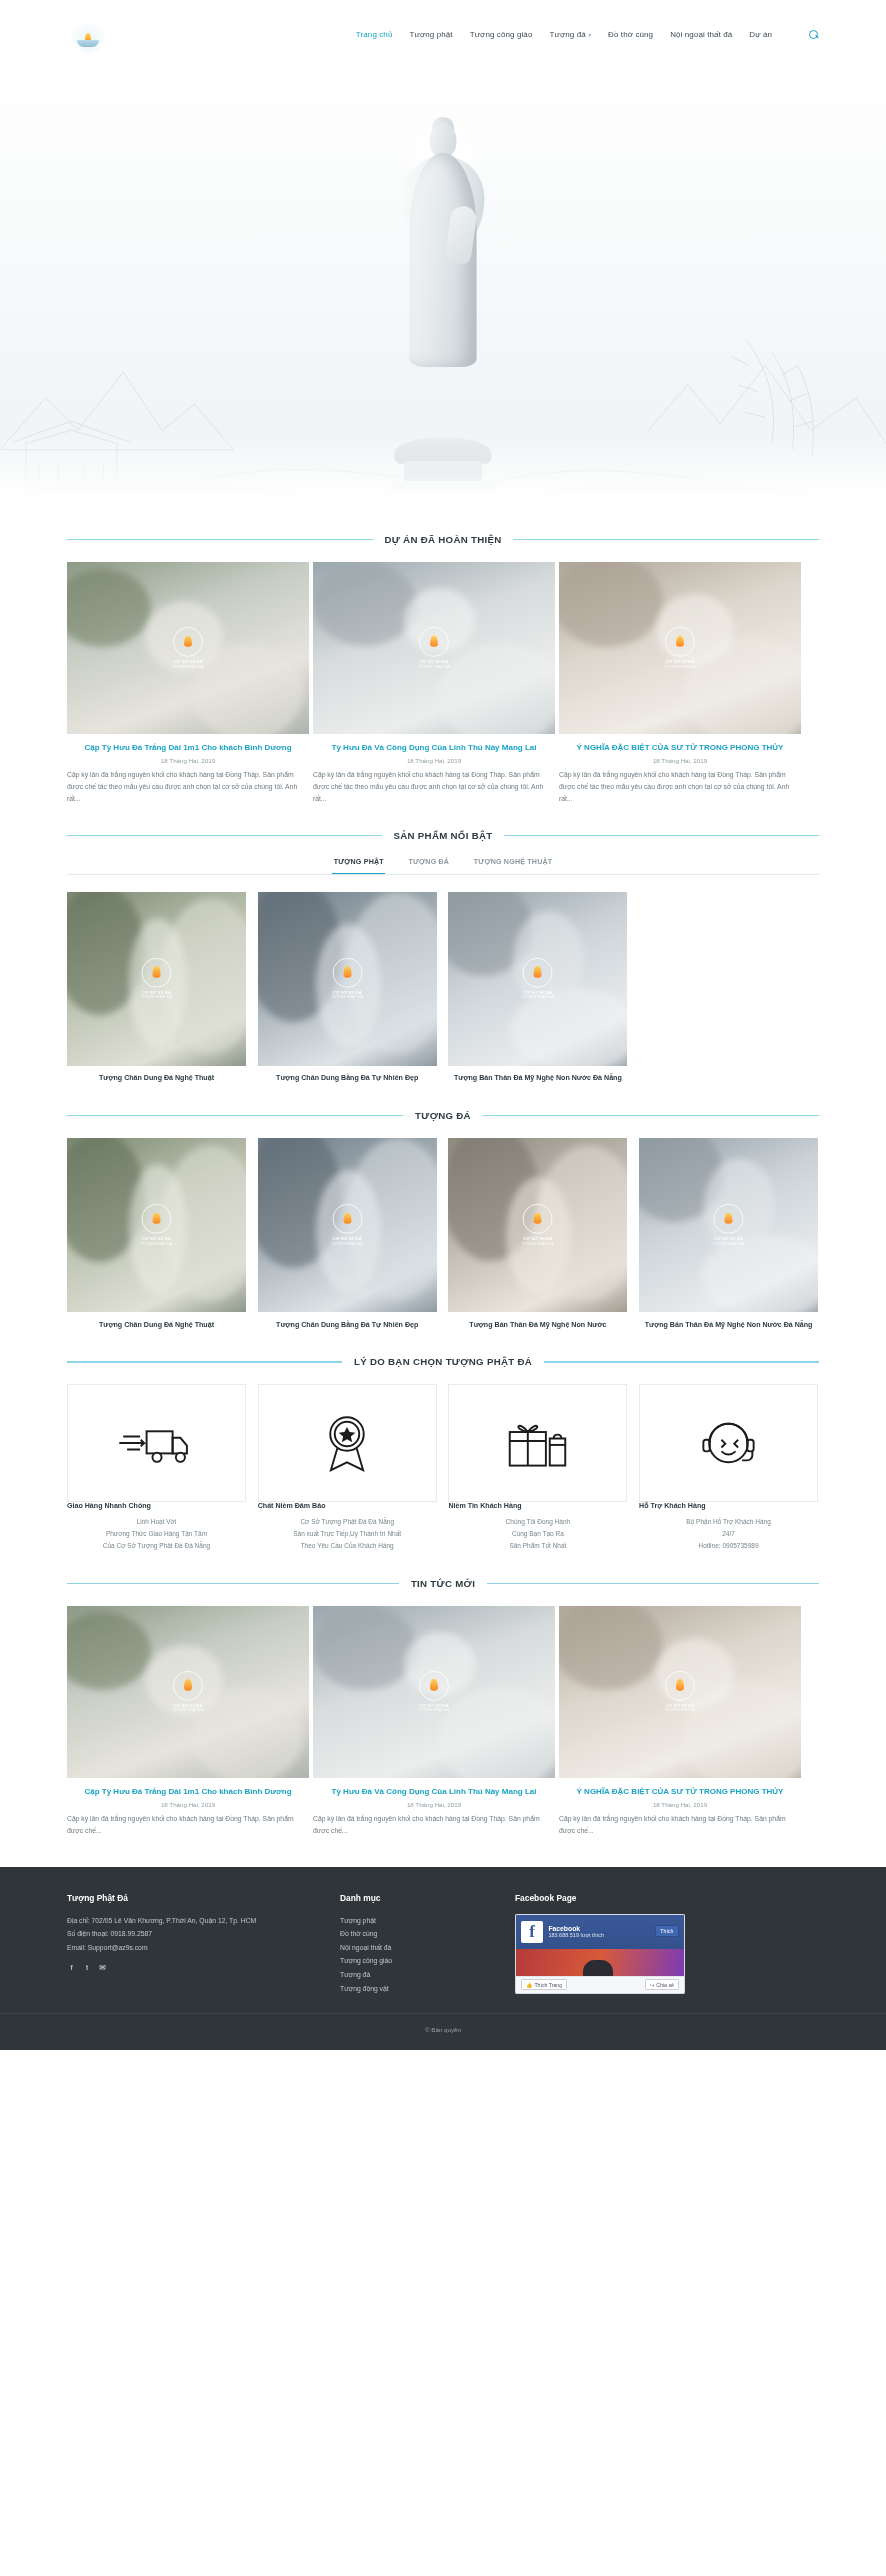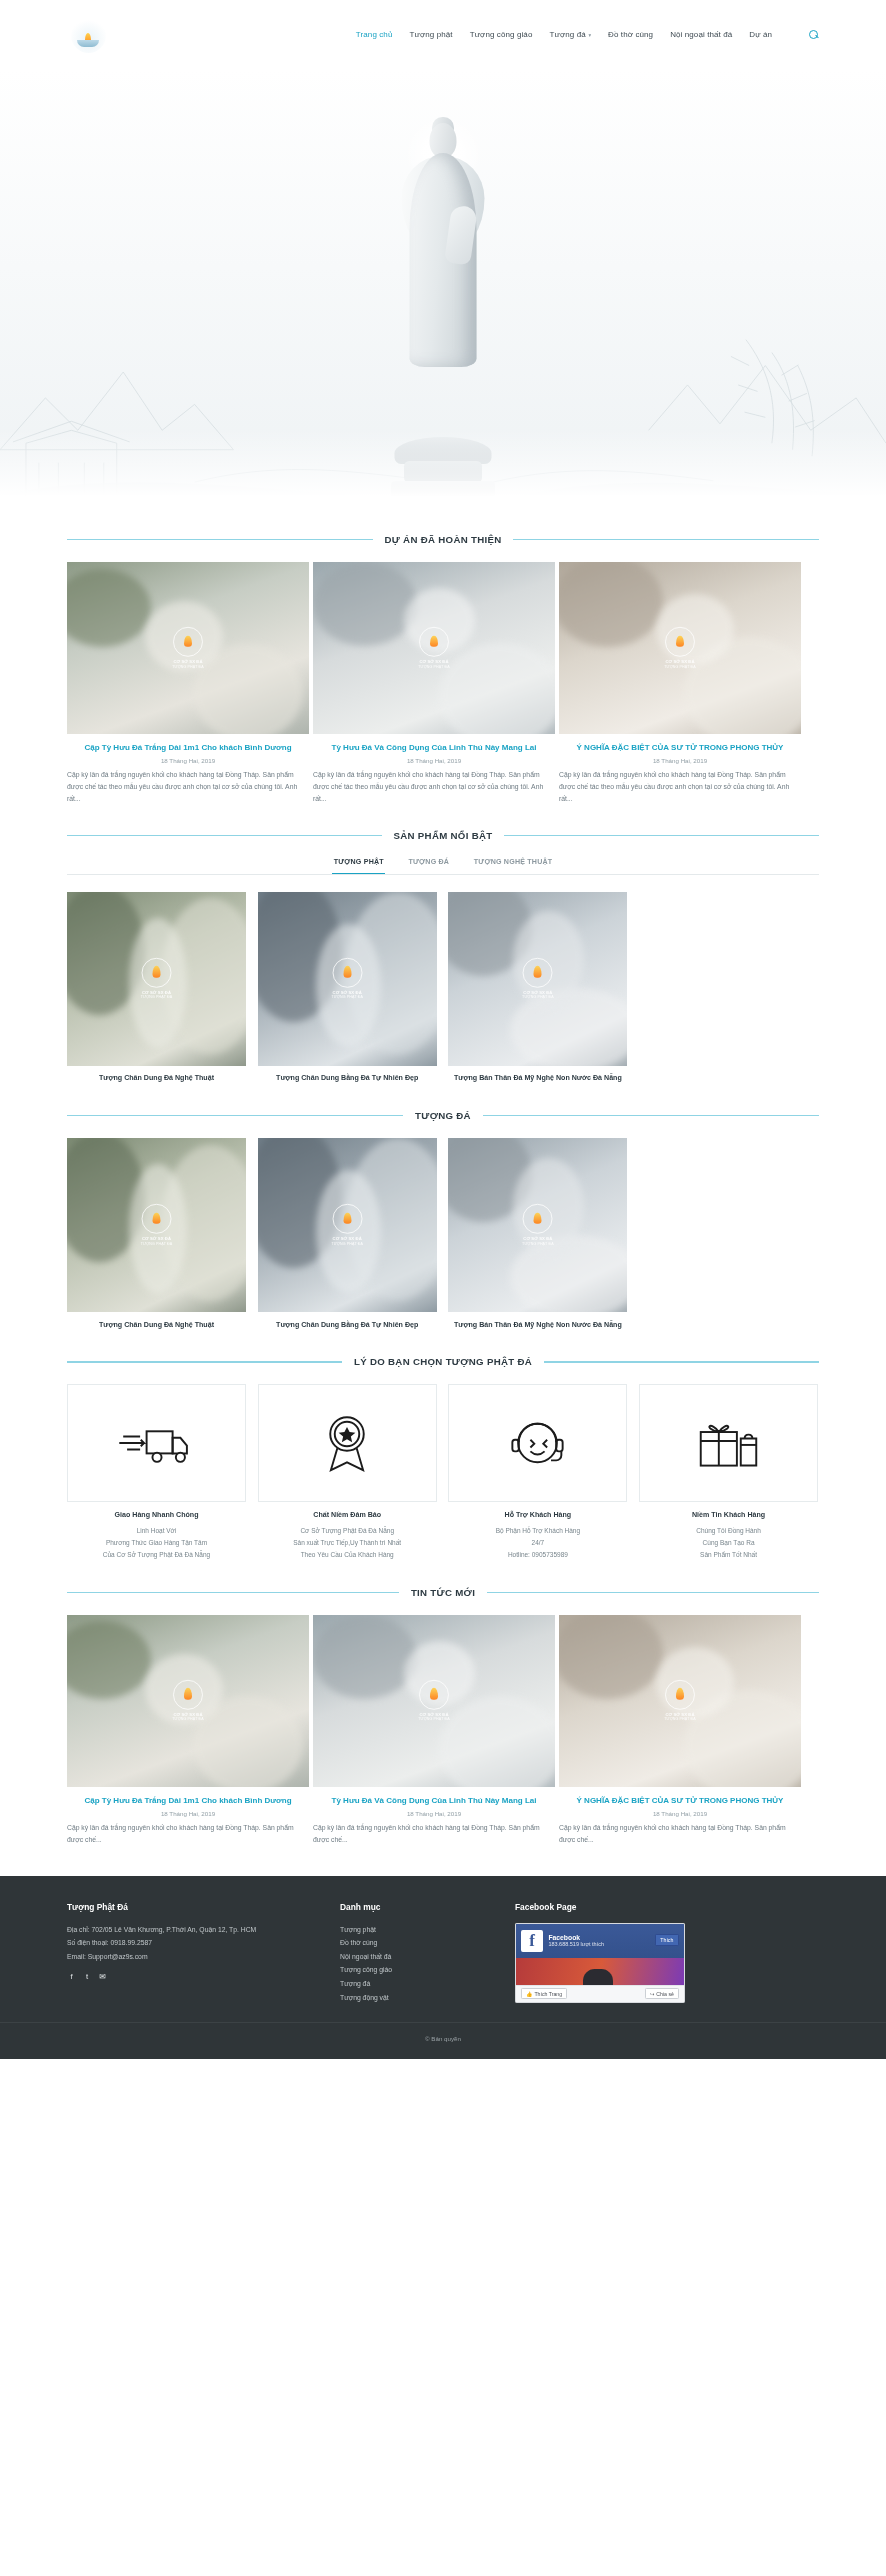--- a/index.html
+++ b/index.html
@@ -244,22 +244,21 @@
   }
 
   
   .grid4f { display: flex; gap: 11.7px; }
   .feat { width: 179px; }
   .feat .box {
     width: 179px; height: 118px; border: 0.6px solid #e6ebed; background: #fff;
     display: flex; align-items: center; justify-content: center;
   }
   .feat .ttl {
-    margin-top: 9px; font-size: 7.1px; font-weight: bold; color: #2d3a42;
-    text-align: center;
+    font-size: 7.1px; font-weight: bold; color: #2d3a42;
   }
   .feat .lines {
     margin-top: 5.2px; font-size: 6.5px; color: #78858c; line-height: 1.85;
     text-align: center;
   }
 
   
   .footer {
     margin-top: 31px;
     background: #2f3538;
@@ -552,20 +551,35 @@
             <div class="ring">
                 <div class="flame"></div>
               </div>
             <div class="t1">CƠ SỞ SX ĐÁ</div>
             <div class="t2">TƯỢNG PHẬT ĐÁ</div>
           </div>
         </div>
         <div class="ttl">Tượng Chân Dung Bằng Đá Tự Nhiên Đẹp</div>
       </div>
 
+      <div class="card4">
+        <div class="photo sc-f">
+          <div class="blob" style="width:97px;height:136px;left:-6.5px;top:-13px;background:#77736a"></div>
+          <div class="blob" style="width:104px;height:156px;right:-13px;top:6.5px;background:#e3dfd6"></div>
+          <div class="blob" style="width:65px;height:117px;left:58px;top:39px;background:#f0ece4"></div>
+          <div class="wm">
+            <div class="ring">
+                <div class="flame"></div>
+              </div>
+            <div class="t1">CƠ SỞ SX ĐÁ</div>
+            <div class="t2">TƯỢNG PHẬT ĐÁ</div>
+          </div>
+        </div>
+        <div class="ttl">Tượng Bán Thân Đá Mỹ Nghệ Non Nước</div>
+      </div>
 
       <div class="card4">
         <div class="photo sc-g">
           <div class="blob" style="width:97px;height:97px;left:-13px;top:-13px;background:#8b949a"></div>
           <div class="blob" style="width:130px;height:84px;right:-13px;bottom:-6.5px;background:#f0f1f2"></div>
           <div class="blob" style="width:71px;height:97px;left:65px;top:19.5px;background:#e7eaec"></div>
           <div class="wm">
             <div class="ring">
                 <div class="flame"></div>
               </div>
@@ -613,20 +627,39 @@
             <circle cx="45" cy="34" r="19"></circle>
             <path d="M45 23 l4 8 9 1 -7 6 2 9 -8 -5 -8 5 2 -9 -7 -6 9 -1 Z" fill="#1c1c1c" stroke="none"></path>
             <path d="M30 56 L20 90 L45 78 L70 90 L60 56"></path>
           </svg>
         </div>
         <div class="ttl">Chất Niềm Đảm Bảo</div>
         <div class="lines">
           <div>Cơ Sở Tượng Phật Đá Đà Nẵng</div>
           <div>Sản xuất Trực Tiếp,Uy Thành trì Nhất</div>
           <div>Theo Yêu Cầu Của Khách Hàng</div>
+        </div>
+      </div>
+
+      <div class="feat">
+        <div class="box">
+          <svg width="71" height="56" viewBox="0 0 110 86" fill="none" stroke="#1c1c1c" stroke-width="3">
+            <rect x="12" y="26" width="56" height="52"></rect>
+            <path d="M12 40 h56 M40 26 v52"></path>
+            <path d="M40 26 c-12 -18 -26 -6 0 0 c12 -18 26 -6 0 0"></path>
+            <path d="M74 36 h24 v42 h-24 Z"></path>
+            <path d="M74 46 h24"></path>
+            <path d="M80 36 c0 -8 12 -8 12 0"></path>
+          </svg>
+        </div>
+        <div class="ttl">Niềm Tin Khách Hàng</div>
+        <div class="lines">
+          <div>Chúng Tôi Đồng Hành</div>
+          <div>Cùng Bạn Tạo Ra</div>
+          <div>Sản Phẩm Tốt Nhất</div>
         </div>
       </div>
 
       <div class="feat">
         <div class="box">
           <svg width="71" height="58" viewBox="0 0 110 90" fill="none" stroke="#1c1c1c" stroke-width="3">
             <circle cx="55" cy="45" r="30"></circle>
             <path d="M26 44 a29 29 0 0 1 58 0"></path>
             <rect x="16" y="40" width="10" height="18" rx="4"></rect>
             <rect x="84" y="40" width="10" height="18" rx="4"></rect>
@@ -637,39 +670,20 @@
           </svg>
         </div>
         <div class="ttl">Hỗ Trợ Khách Hàng</div>
         <div class="lines">
           <div>Bộ Phận Hỗ Trợ Khách Hàng</div>
           <div>24/7</div>
           <div>Hotline: 0905735989</div>
         </div>
       </div>
 
-      <div class="feat">
-        <div class="box">
-          <svg width="71" height="56" viewBox="0 0 110 86" fill="none" stroke="#1c1c1c" stroke-width="3">
-            <rect x="12" y="26" width="56" height="52"></rect>
-            <path d="M12 40 h56 M40 26 v52"></path>
-            <path d="M40 26 c-12 -18 -26 -6 0 0 c12 -18 26 -6 0 0"></path>
-            <path d="M74 36 h24 v42 h-24 Z"></path>
-            <path d="M74 46 h24"></path>
-            <path d="M80 36 c0 -8 12 -8 12 0"></path>
-          </svg>
-        </div>
-        <div class="ttl">Niềm Tin Khách Hàng</div>
-        <div class="lines">
-          <div>Chúng Tôi Đồng Hành</div>
-          <div>Cùng Bạn Tạo Ra</div>
-          <div>Sản Phẩm Tốt Nhất</div>
-        </div>
-      </div>
-
     </div>
   </div>
 
   <div class="section">
     <div class="sec-title-wrap">
       <div class="sec-line"></div>
       <div class="sec-title">TIN TỨC MỚI</div>
       <div class="sec-line"></div>
     </div>
     <div class="grid3">

